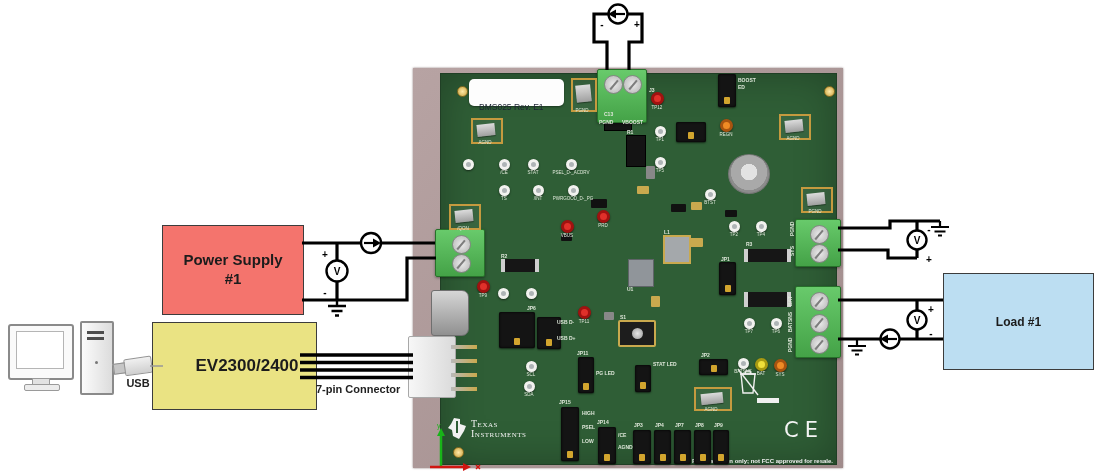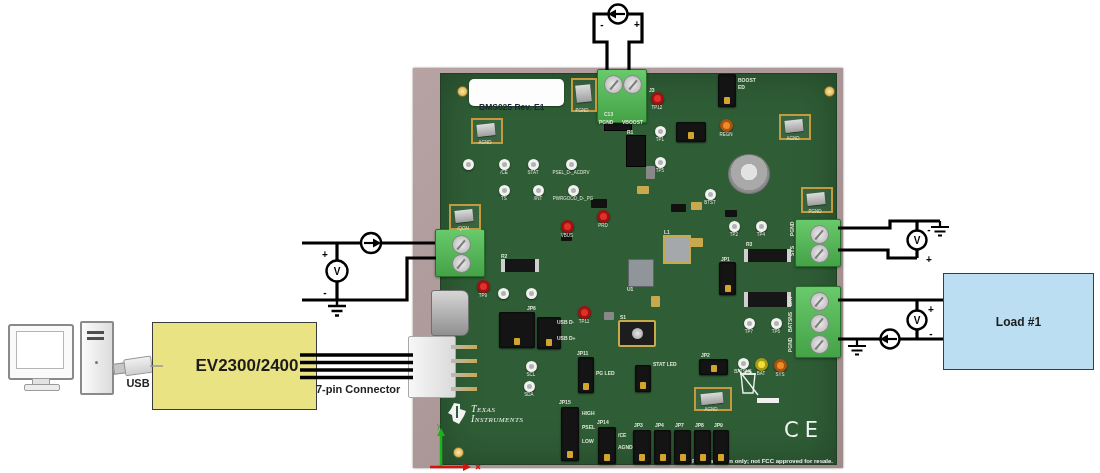--- a/index.html
+++ b/index.html
@@ -28,22 +28,22 @@
   #ev-box{left:152px;top:322px;width:138px;height:86px;background:#EAE383;font-size:17px;padding-left:25px;}
   #load-box{left:943px;top:273px;width:149px;height:95px;background:#BCDEF2;font-size:12px;}
   .fourpin-label{position:absolute;left:316px;top:383px;width:86px;font-size:11px;font-weight:bold;color:#222;}
   
   #backdrop{position:absolute;left:413px;top:68px;width:430px;height:400px;
             background:linear-gradient(135deg,#b7a3a3,#a08b8b);box-shadow:0 0 2px #8c7a7a;}
   #pcb{position:absolute;left:440px;top:73px;width:395px;height:390px;background:#2f5e36;
        border:1px solid #203f25;box-shadow:inset 0 0 40px rgba(0,0,0,.28);}
   .sticker{position:absolute;left:28px;top:5px;width:95px;height:27px;background:#fdfdfd;border-radius:5px;
            box-shadow:0 1px 2px rgba(0,0,0,.4);}
-  .sticker-text{position:absolute;left:38px;top:28px;font-size:8.5px;font-weight:bold;color:#1d2433;white-space:nowrap;}
-  .ti-logo{position:absolute;left:6px;top:328px;display:flex;align-items:center;gap:4px;font-style:italic;}
+  .sticker-text{position:absolute;left:38px;top:28px;font-size:8.5px;font-weight:normal;color:#1d2433;white-space:nowrap;}
+  .ti-logo{position:absolute;left:6px;top:343px;display:flex;align-items:center;gap:4px;}
   .ti-names{color:#f2f2f2;font-family:"Liberation Serif",serif;font-variant:small-caps;line-height:1.05;
             font-size:10px;letter-spacing:.5px;}
   .ce-mark{position:absolute;left:343px;top:344px;font-size:21px;letter-spacing:6px;color:#f4f4f4;
            font-family:"DejaVu Sans",sans-serif;}
   .weee{position:absolute;left:295px;top:293px;}
   .weee-bar{position:absolute;left:316px;top:324px;width:22px;height:5px;background:#f0f0f0;}
   .disclaimer{position:absolute;left:212px;top:384px;width:180px;text-align:right;font-size:6px;
               font-weight:bold;color:#efefef;}
   
   .tp{position:absolute;border-radius:50%;border:3px solid;box-shadow:0 1px 2px rgba(0,0,0,.55);}
@@ -95,20 +95,24 @@
     <div class="slot" style="top:8px"></div>
     <div class="slot" style="top:14px"></div>
     <div class="tdot"></div>
   </div>
   <div class="dongle">
     <div class="plug"></div>
     <div class="dbody"></div>
   </div>
   <div class="usb-label">USB</div>
 
+  <div class="dbox" id="ps-box">
+    <div>Power Supply</div>
+    <div>#1</div>
+  </div>
   <div class="dbox" id="ev-box">
     <div>EV2300/2400</div>
   </div>
   <div class="dbox" id="load-box">
     <div>Load #1</div>
   </div>
   <div class="fourpin-label">7-pin Connector</div>
 
   <div id="backdrop"></div>
   <div id="pcb">

